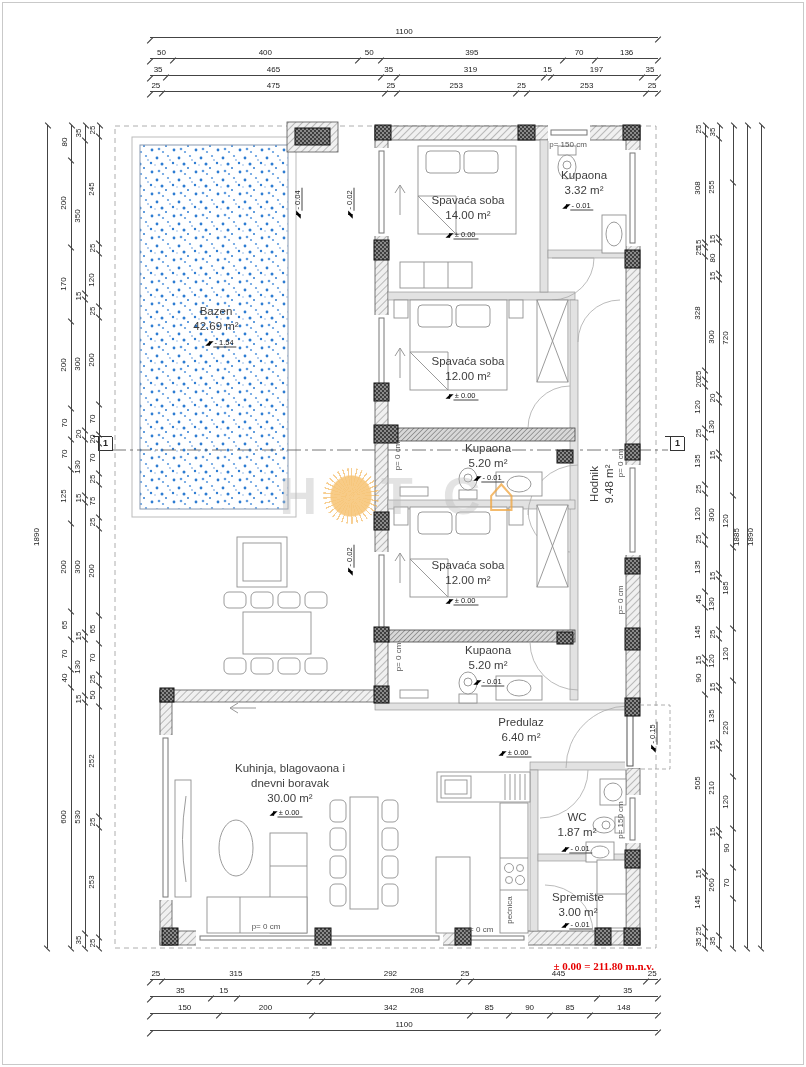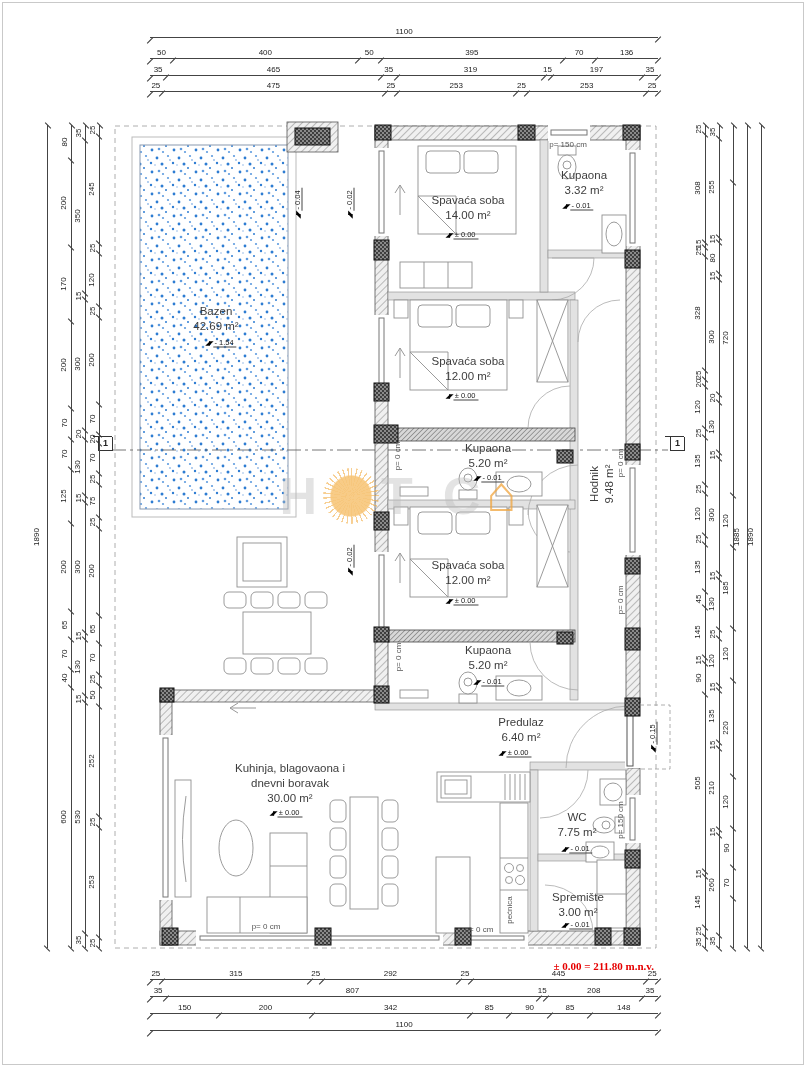--- a/index.html
+++ b/index.html
@@ -421,23 +421,20 @@
           <i>445</i>
         </div>
         <div class="hseg" style="flex: 25 25 0px;">
           <i>25</i>
         </div>
       </div>
       <div class="hdim" style="left: 150px; top: 985px; width: 508px;">
         <div class="hseg" style="flex: 35 35 0px;">
           <i>35</i>
         </div>
-        <div class="hseg" style="flex: 807 807 0px;">
-          <i>807</i>
-        </div>
         <div class="hseg" style="flex: 15 15 0px;">
           <i>15</i>
         </div>
         <div class="hseg" style="flex: 208 208 0px;">
           <i>208</i>
         </div>
         <div class="hseg" style="flex: 35 35 0px;">
           <i>35</i>
         </div>
       </div>
@@ -794,21 +791,21 @@
       </div>
       <div class="room" style="left: 468px; top: 208px;"><span>Spavaća soba</span><span class="rarea">14.00 m²</span></div>
       <div class="room" style="left: 584px; top: 183px;"><span>Kupaona</span><span class="rarea">3.32 m²</span></div>
       <div class="room" style="left: 468px; top: 369px;"><span>Spavaća soba</span><span class="rarea">12.00 m²</span></div>
       <div class="room" style="left: 488px; top: 456px;"><span>Kupaona</span><span class="rarea">5.20 m²</span></div>
       <div class="room rot" style="left: 602px; top: 484px;"><span>Hodnik</span><span class="rarea">9.48 m²</span></div>
       <div class="room" style="left: 468px; top: 573px;"><span>Spavaća soba</span><span class="rarea">12.00 m²</span></div>
       <div class="room" style="left: 488px; top: 658px;"><span>Kupaona</span><span class="rarea">5.20 m²</span></div>
       <div class="room" style="left: 521px; top: 730px;"><span>Predulaz</span><span class="rarea">6.40 m²</span></div>
       <div class="room" style="left: 290px; top: 783px;"><span>Kuhinja, blagovaona i</span><br><span>dnevni boravak</span><span class="rarea">30.00 m²</span></div>
-      <div class="room" style="left: 577px; top: 825px;"><span>WC</span><span class="rarea">7.75 m²</span></div>
+      <div class="room" style="left: 577px; top: 825px;"><span>WC</span><span class="rarea">1.87 m²</span></div>
       <div class="room" style="left: 578px; top: 905px;"><span>Spremište</span><span class="rarea">3.00 m²</span></div>
       <div class="room" style="left: 216px; top: 319px;"><span>Bazen</span><span class="rarea">42.69 m²</span></div>
       <div class="lvl" style="left: 462px; top: 234px;"><span class="lic">◢◤</span><span class="ltx">± 0.00</span></div>
       <div class="lvl" style="left: 578px; top: 205px;"><span class="lic">◢◤</span><span class="ltx">- 0.01</span></div>
       <div class="lvl" style="left: 462px; top: 395px;"><span class="lic">◢◤</span><span class="ltx">± 0.00</span></div>
       <div class="lvl" style="left: 489px; top: 477px;"><span class="lic">◢◤</span><span class="ltx">- 0.01</span></div>
       <div class="lvl" style="left: 462px; top: 600px;"><span class="lic">◢◤</span><span class="ltx">± 0.00</span></div>
       <div class="lvl" style="left: 489px; top: 681px;"><span class="lic">◢◤</span><span class="ltx">- 0.01</span></div>
       <div class="lvl" style="left: 515px; top: 752px;"><span class="lic">◢◤</span><span class="ltx">± 0.00</span></div>
       <div class="lvl" style="left: 286px; top: 812px;"><span class="lic">◢◤</span><span class="ltx">± 0.00</span></div>

